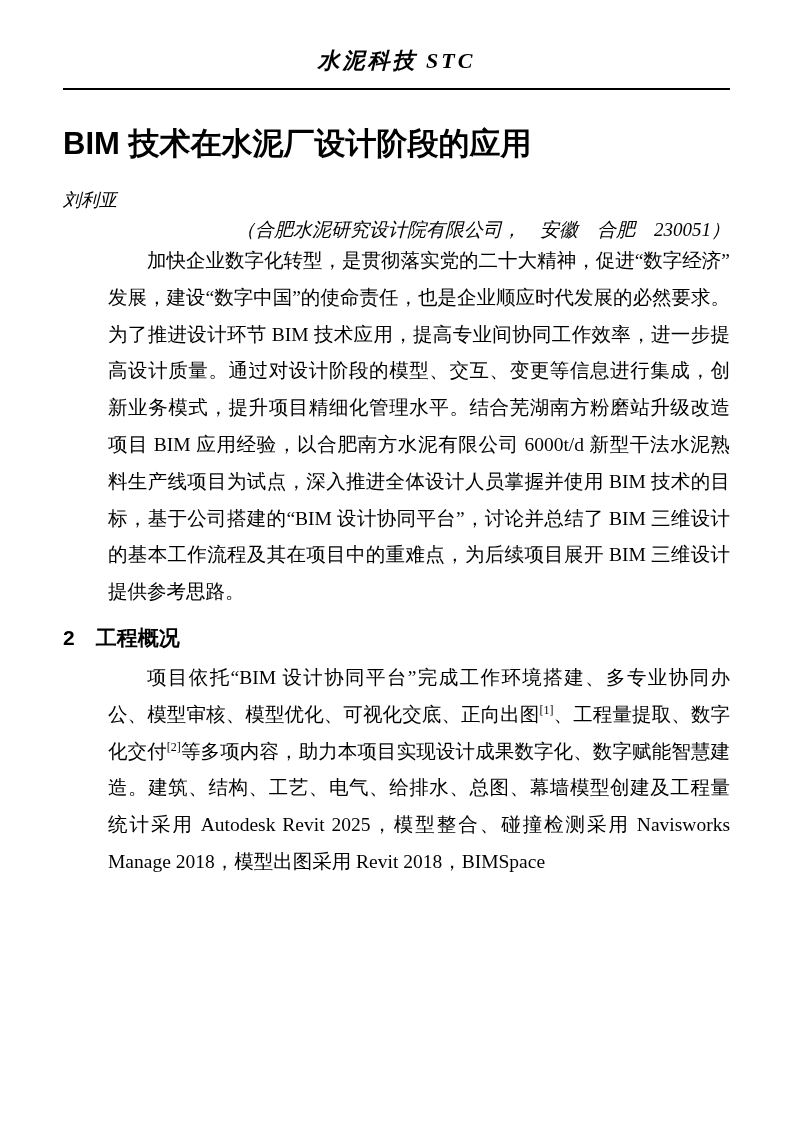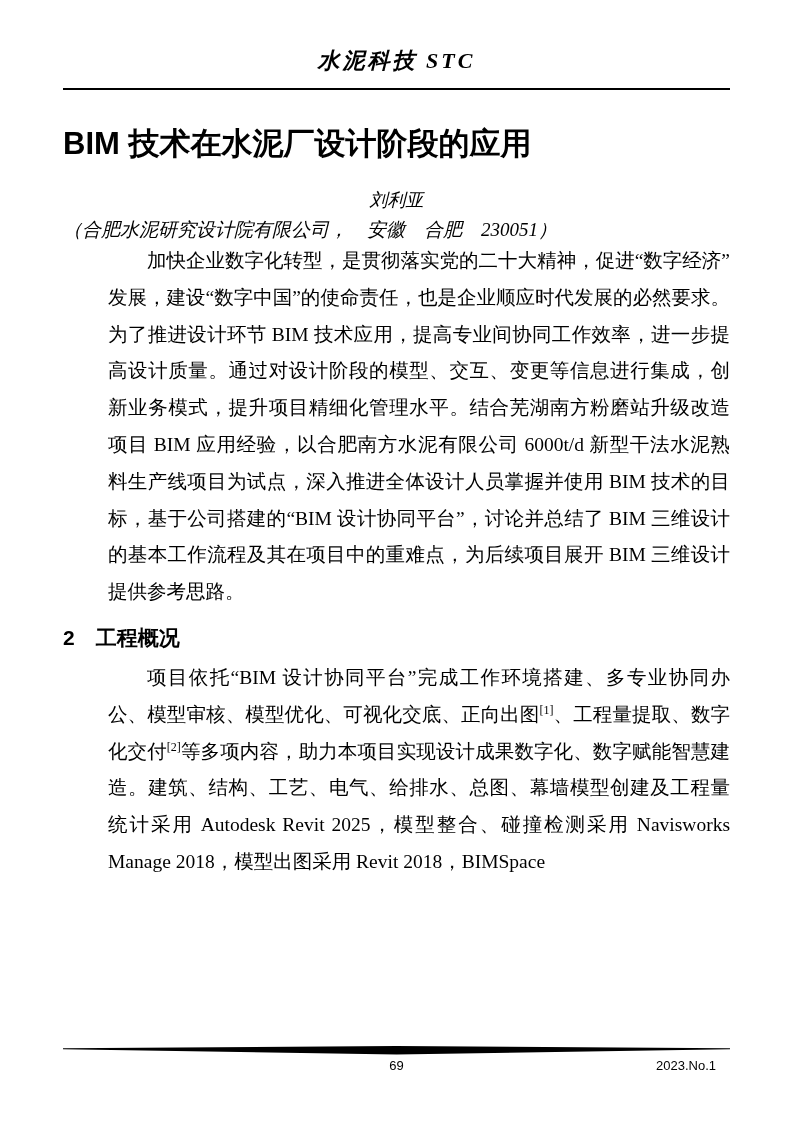--- a/index.html
+++ b/index.html
@@ -38,28 +38,27 @@
   .article-title {
     margin-top: 34px;
     text-align: left;
     font-size: 31px;
     line-height: 40px;
     font-weight: bold;
     font-family: "Liberation Sans", "DejaVu Sans", sans-serif;
   }
   .article-author {
     margin-top: 24px;
-    text-align: center;
     font-size: 18px;
     line-height: 24px;
     font-style: italic;
   }
   .article-affiliation {
     margin-top: 5px;
-    text-align: left;
+    text-align: right;
     font-size: 19px;
     line-height: 26px;
     font-style: italic;
   }
   
   .section-heading {
     margin-top: 12px;
     margin-bottom: 7px;
     font-size: 21px;
     line-height: 30px;
@@ -126,22 +125,13 @@
 
     <h2 class="section-heading">
       <span class="sec-num">2</span><span>工程概况</span>
     </h2>
 
 
     <p class="body-para"><span>项目依托“BIM 设计协同平台”完成工作环境搭建、多专业协同办公、模型审核、模型优化、可视化交底、正向出图</span><sup>[1]</sup><span>、工程量提取、数字化交付</span><sup>[2]</sup><span>等多项内容，助力本项目实现设计成果数字化、数字赋能智慧建造。建筑、结构、工艺、电气、给排水、总图、幕墙模型创建及工程量统计采用 Autodesk Revit 2025，模型整合、碰撞检测采用 Navisworks Manage 2018，模型出图采用 Revit 2018，BIMSpace</span></p>
 
   </div>
 
-  <div class="page-footer">
-    <svg class="footer-rule-svg" viewBox="0 0 667 9" preserveAspectRatio="none">
-      <polygon points="0,2.2 333.5,0 667,2.2 667,3.2 333.5,8.5 0,3.2" fill="#000"></polygon>
-    </svg>
-    <div class="footer-text-row">
-      <span class="footer-page-num">69</span>
-      <span class="footer-issue">2023.No.1</span>
-    </div>
-  </div>
 </div>
 
 </body></html>

